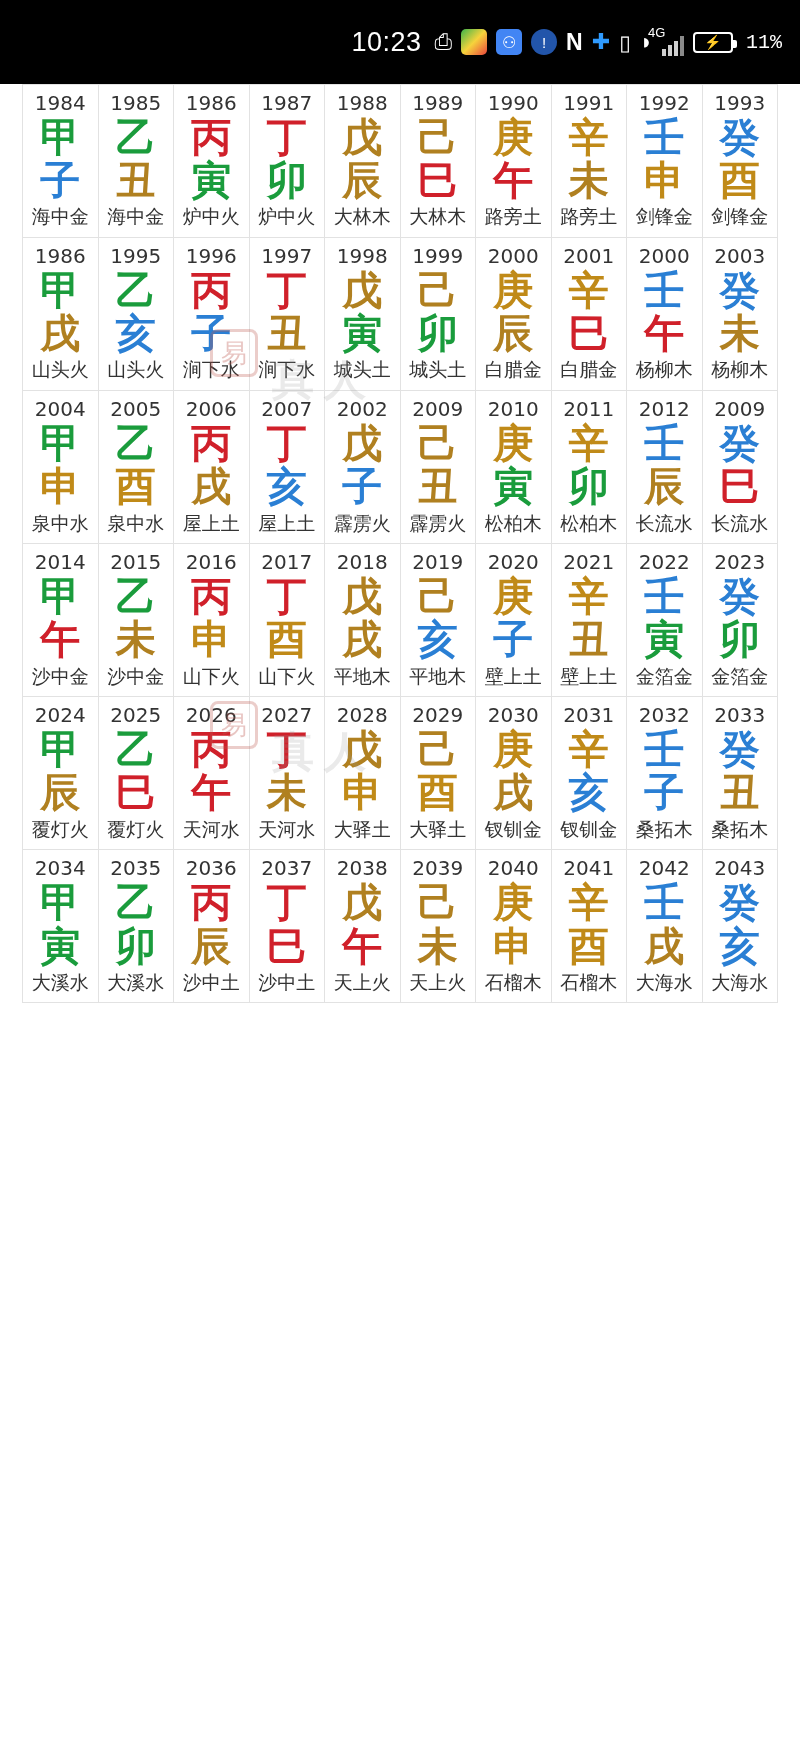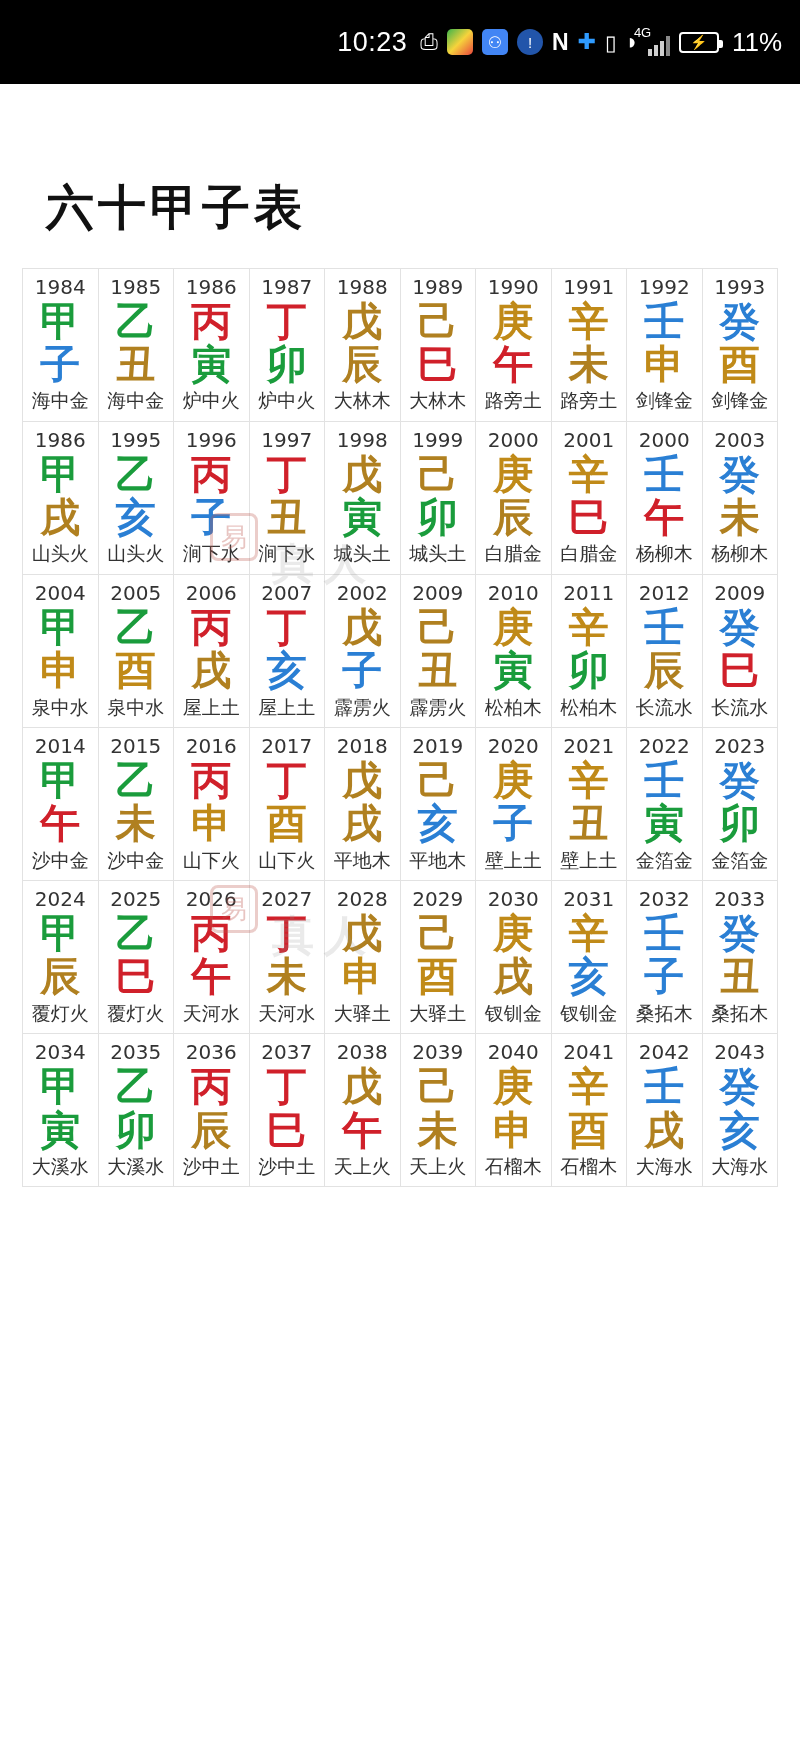--- a/index.html
+++ b/index.html
@@ -26,22 +26,23 @@
     justify-content: flex-end;
     padding-right: 18px;
     gap: 9px;
   }
   .status-time {
     font-size: 27px;
     letter-spacing: 0.5px;
     margin-right: 4px;
   }
   .status-batt-text {
-    font-size: 26px;
+    font-size: 20px;
     margin-left: 4px;
+    font-family: Liberation Mono, monospace;
   }
   .sicon {
     display: inline-block;
     line-height: 1;
     font-size: 20px;
     color: #ffffff;
   }
   .icon-box {
     width: 26px; height: 26px;
     display: inline-flex;
@@ -197,21 +198,20 @@
           <i></i>
         </span>
     </span>
     <span class="batt">
         <span class="bolt">⚡</span>
       </span>
     <span class="status-batt-text">11%</span>
   </div>
 
   <div class="content">
-    <h1 class="title">六十甲子表</h1>
 
     <div class="tbl-wrap">
       <div class="wm wm1">真人</div>
       <div class="wm-seal wm1s">易</div>
       <div class="wm wm2">真人</div>
       <div class="wm-seal wm2s">易</div>
       <table class="sexagenary">
         <tbody id="tbody">
             <tr>
               <td>

